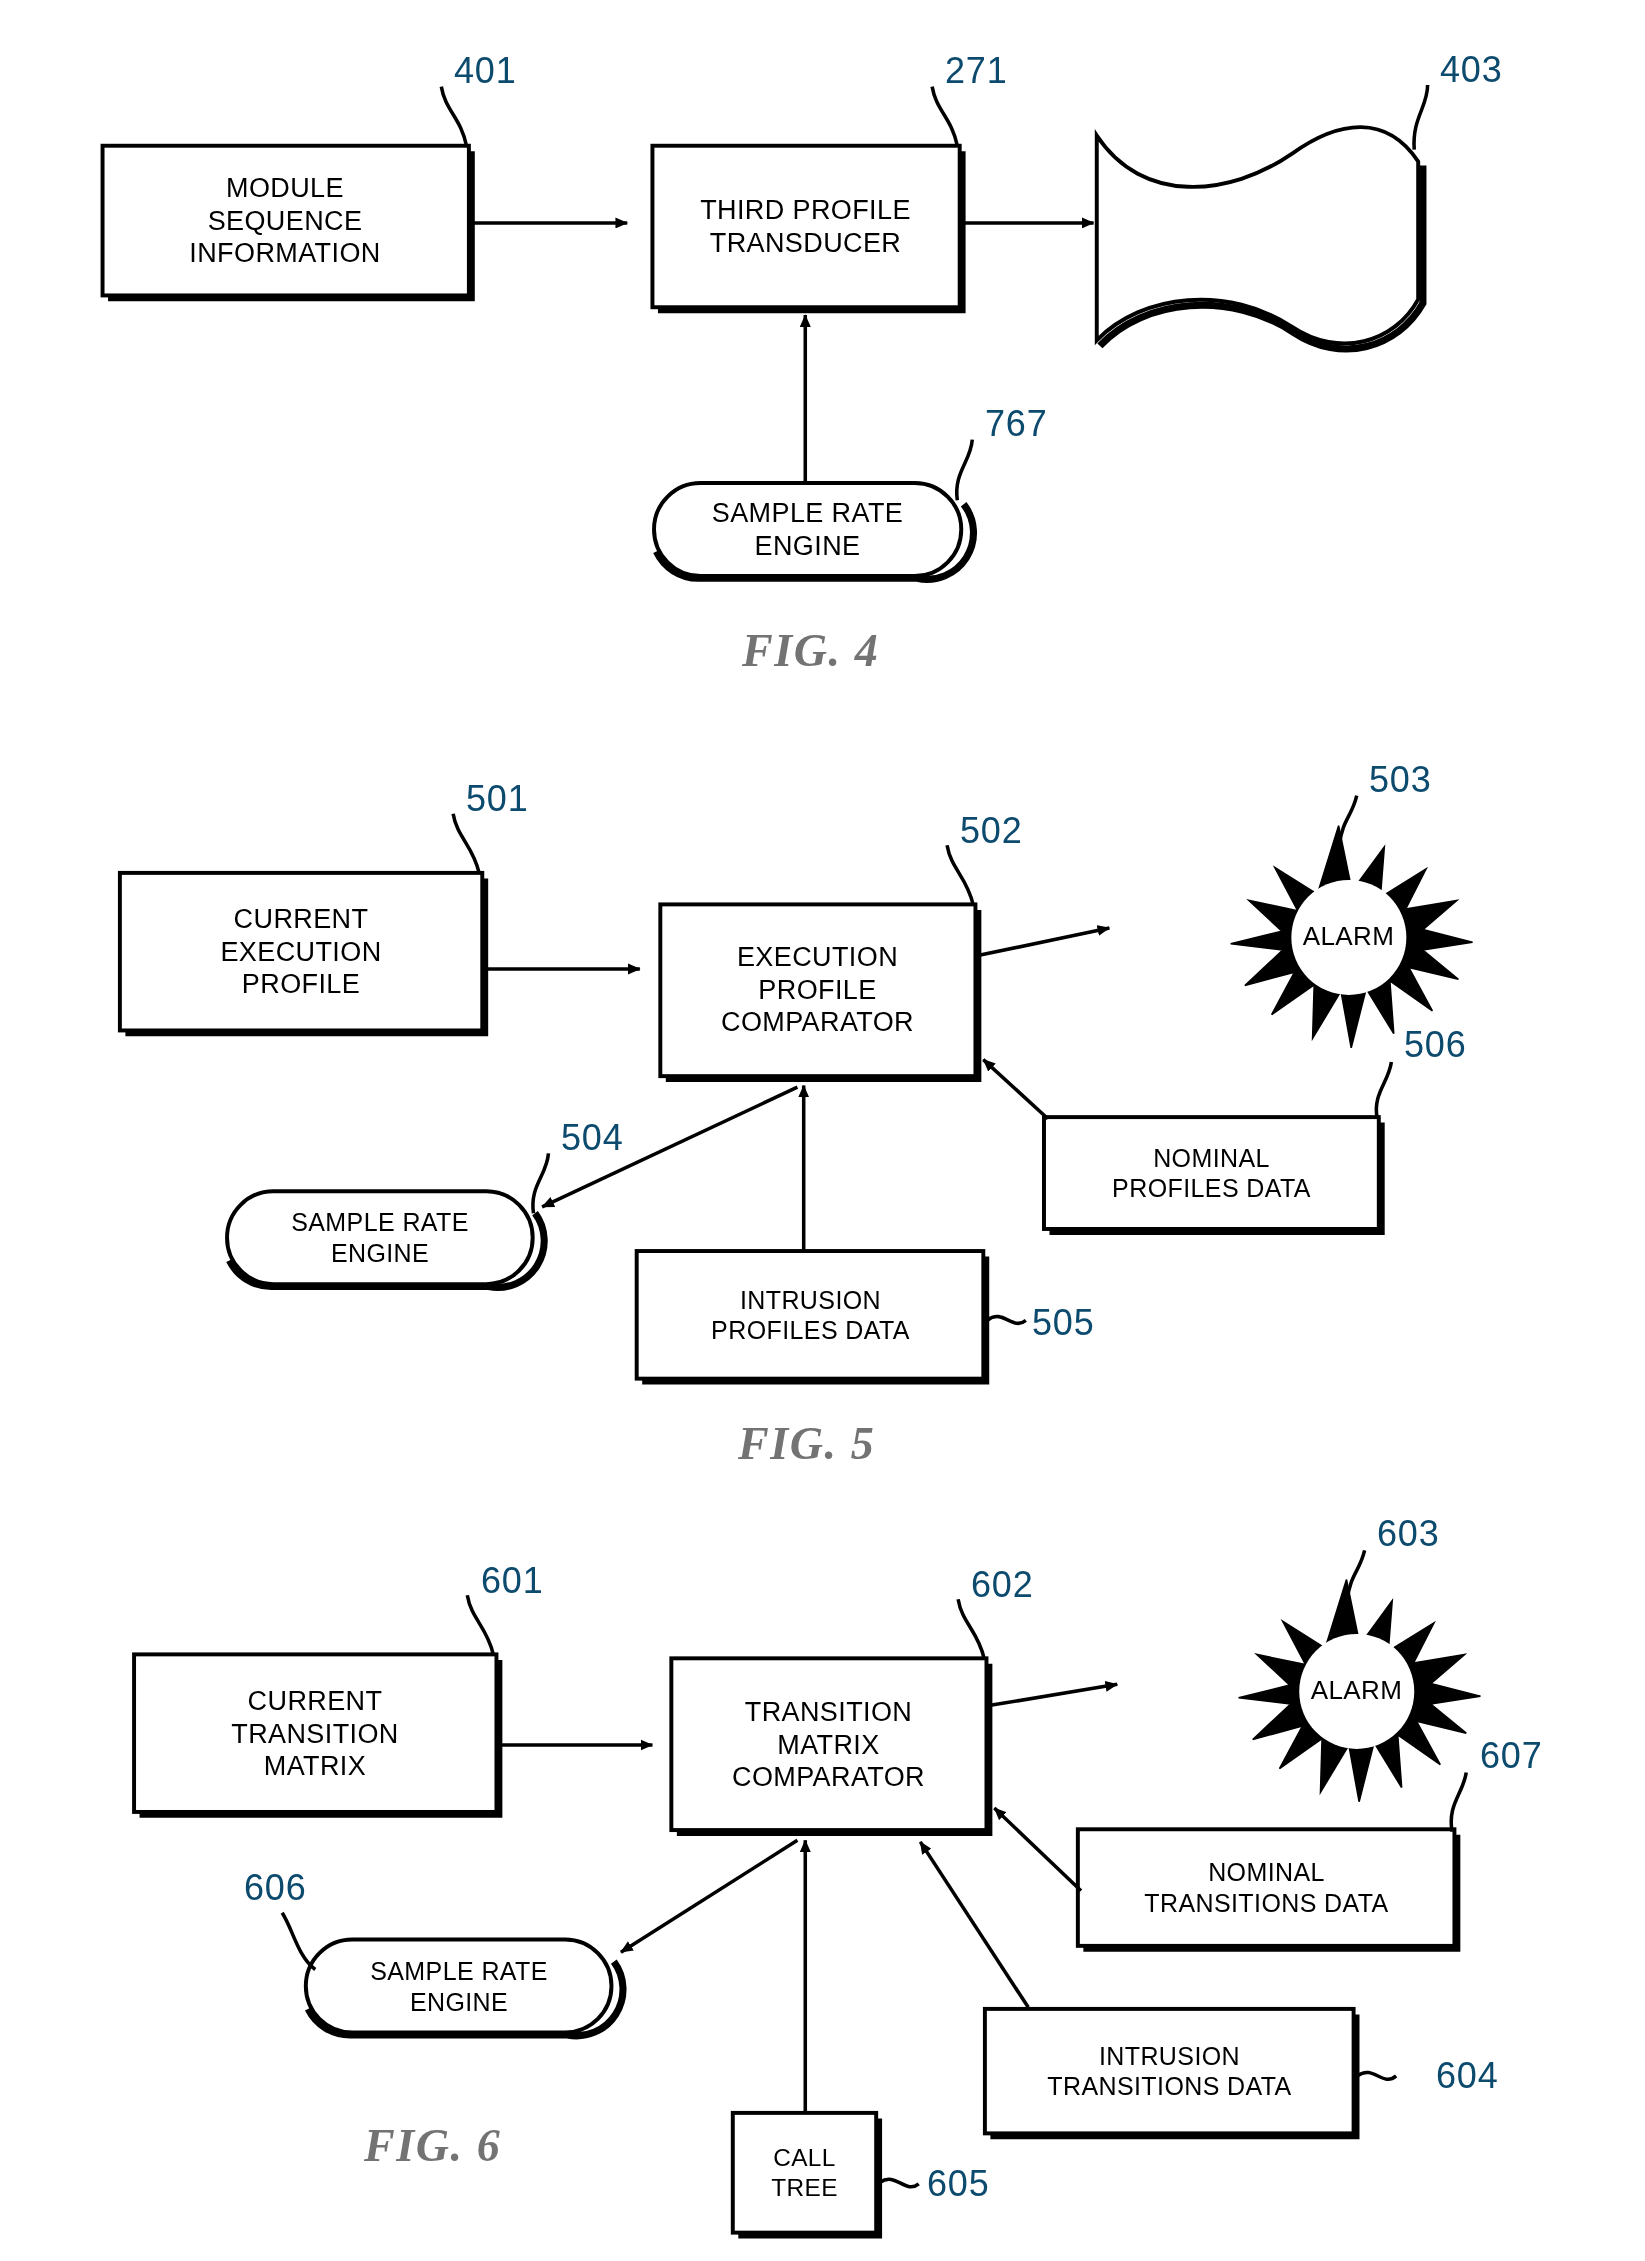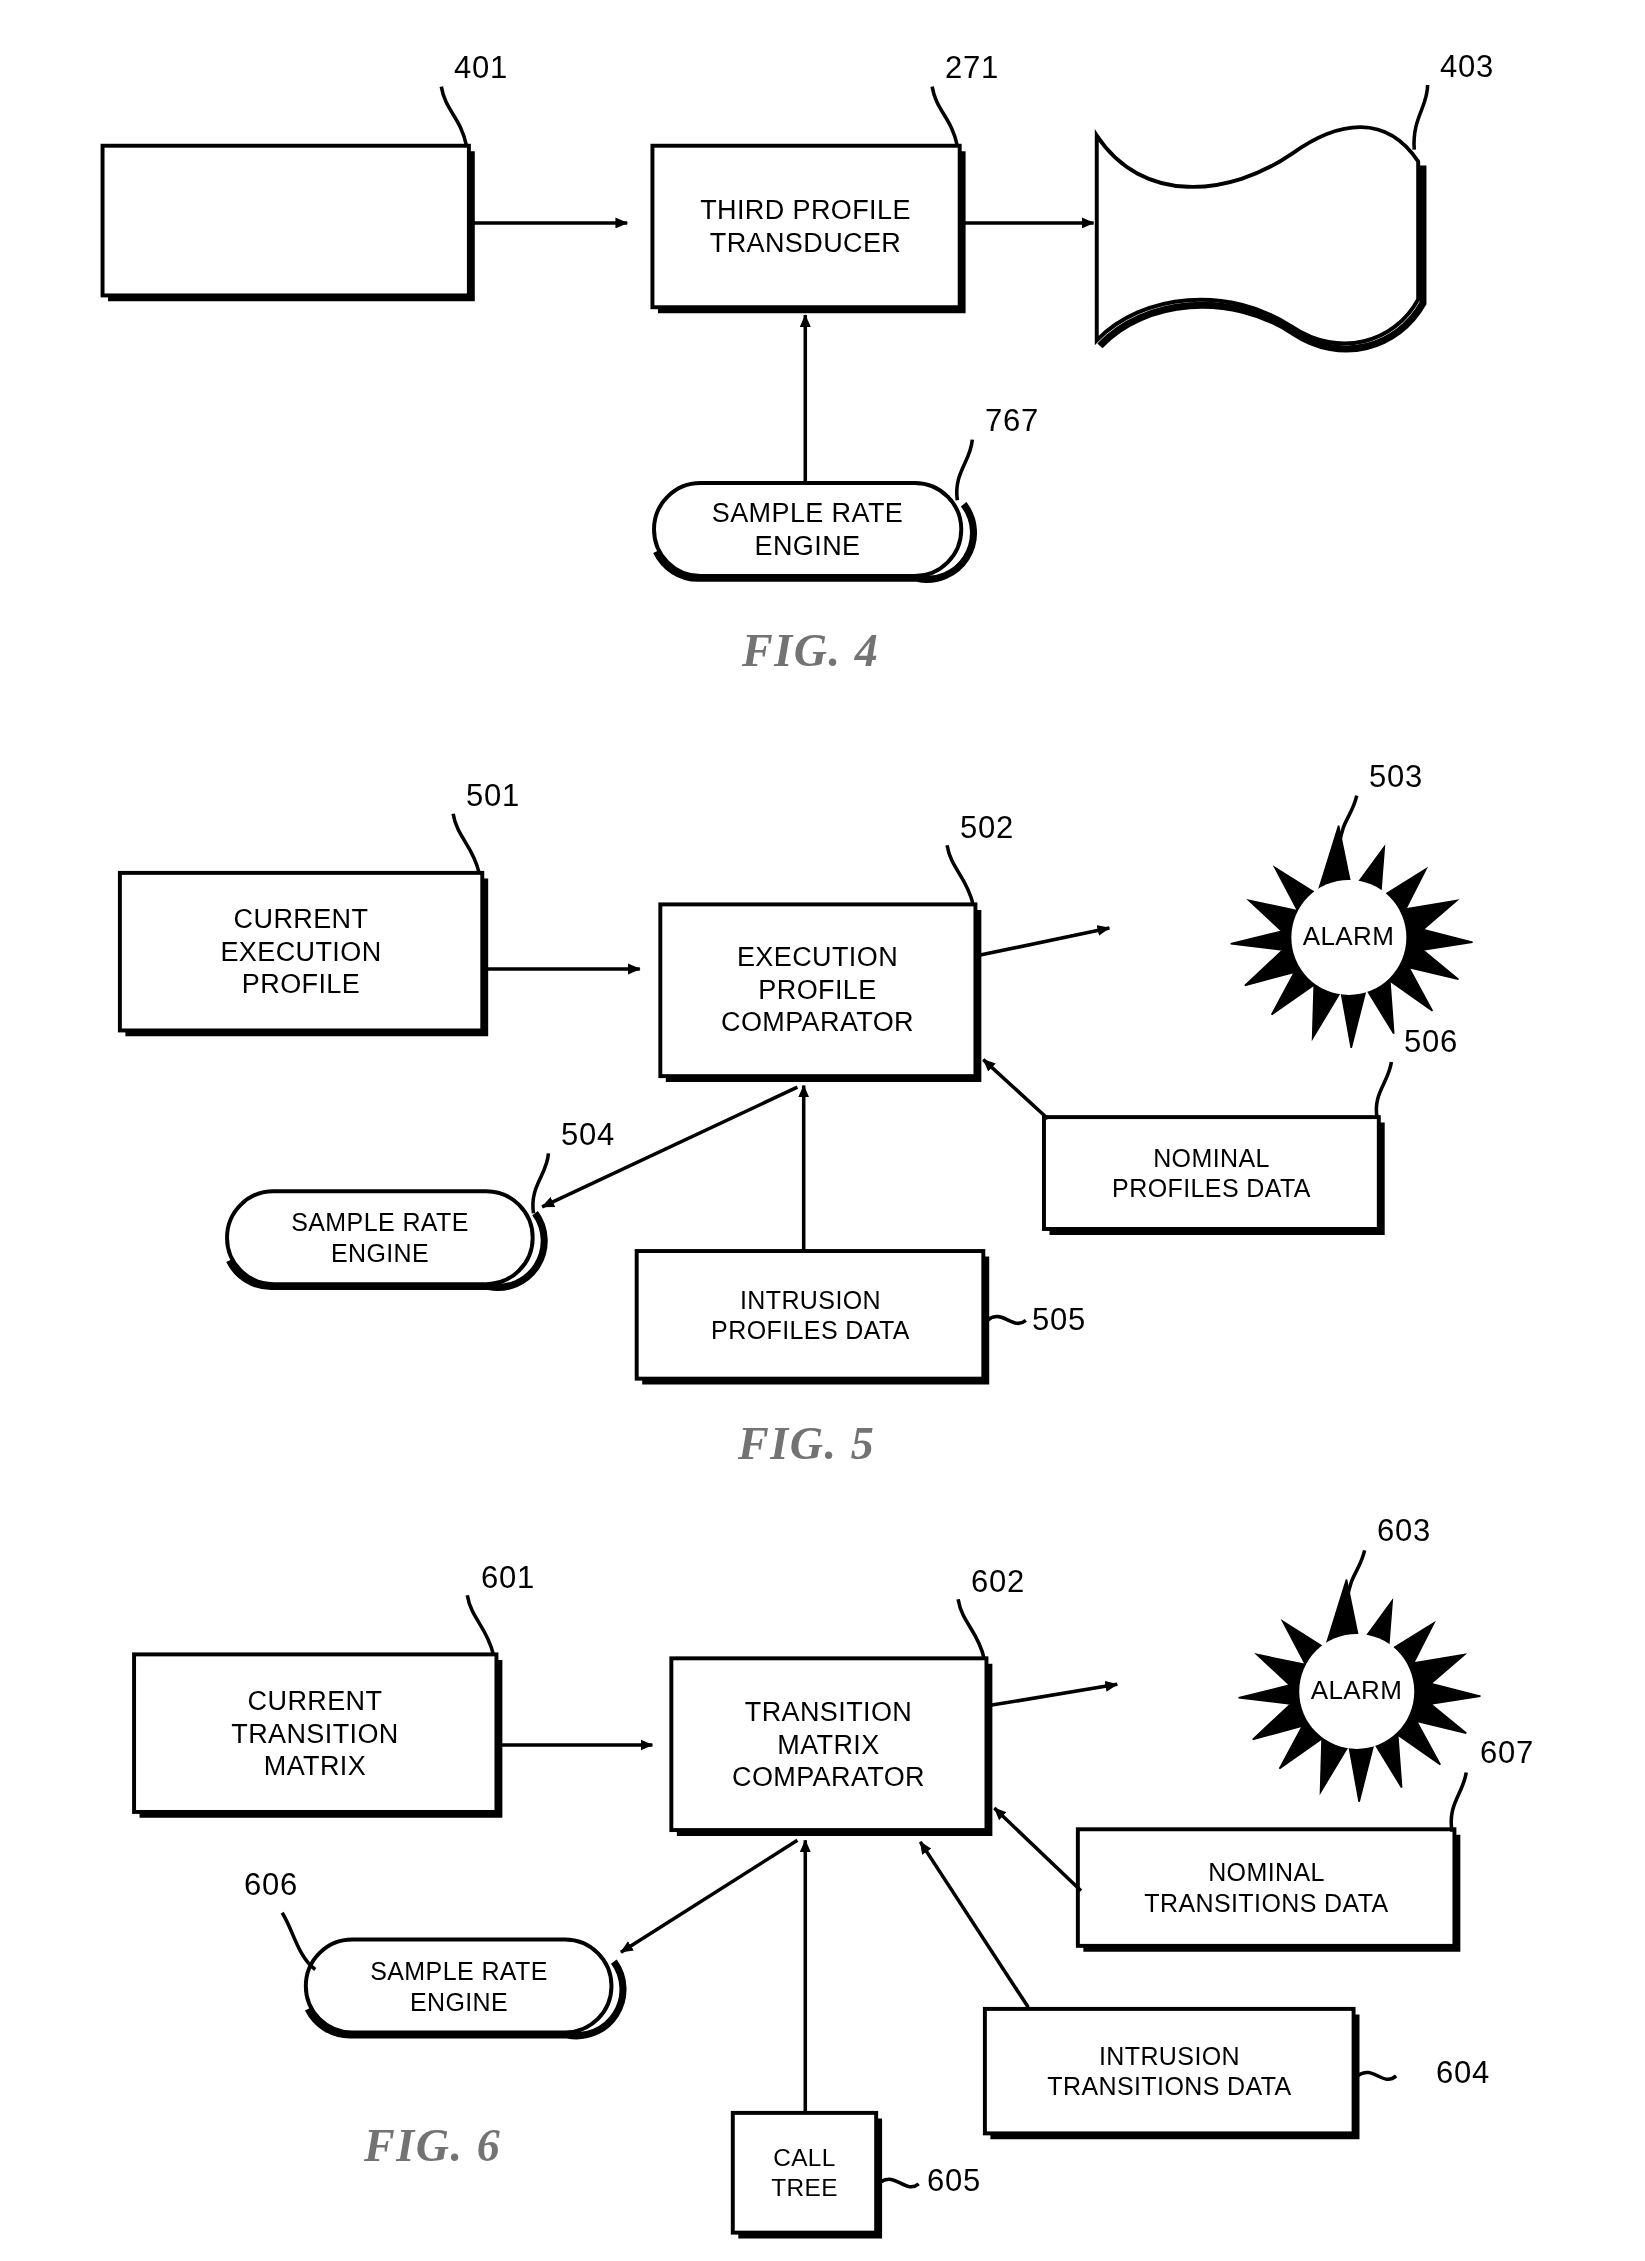--- a/index.html
+++ b/index.html
@@ -40,23 +40,23 @@
     font-weight: 400;
     letter-spacing: 0.4px;
     line-height: 1.22;
     white-space: pre-line;
     pointer-events: auto;
   }
   .ref-num {
     position: absolute;
     font-family: "Liberation Sans", sans-serif;
     font-weight: 400;
-    font-size: 31px;
+    font-size: 36px;
     letter-spacing: 0.8px;
-    color: #000000;
+    color: #0c4a6e;
     text-align: right;
   }
   .fig-label {
     position: absolute;
     font-family: "Liberation Serif", serif;
     font-style: italic;
     font-weight: 700;
     font-size: 46px;
     letter-spacing: 1.6px;
     color: #737373;
@@ -209,20 +209,23 @@
 
     <g>
       <rect x="388" y="2462" width="388" height="118" rx="59" ry="59" fill="#fff" stroke="#000" stroke-width="5"></rect>
       <path d="M779,2490 A59,59 0 0 1 720,2583 L444,2583 A59,59 0 0 1 391,2550" fill="none" stroke="#000" stroke-width="9"></path>
     </g>
     <path d="M400,2500 C378,2484 372,2450 358,2428" fill="none" stroke="#000" stroke-width="4.5"></path>
 
     <line x1="1012" y1="2336" x2="788" y2="2478" stroke="#000" stroke-width="4.5" marker-end="url(#arrow)"></line>
   </svg>
 
+  <div class="node-text t34" style="left:102px; top:146px; width:366px; height:150px;">MODULE
+SEQUENCE
+INFORMATION</div>
   <div class="ref-num" style="left:454px; top:50px;">401</div>
 
   <div class="node-text t34" style="left:652px; top:146px; width:307px; height:162px;text-align:center;">THIRD PROFILE
 TRANSDUCER</div>
   <div class="ref-num" style="left:945px; top:50px;">271</div>
 
   <div class="ref-num" style="left:1440px; top:49px;">403</div>
 
   <div class="node-text t34" style="left:654px; top:483px; width:307px; height:93px;">SAMPLE RATE
 ENGINE</div>

